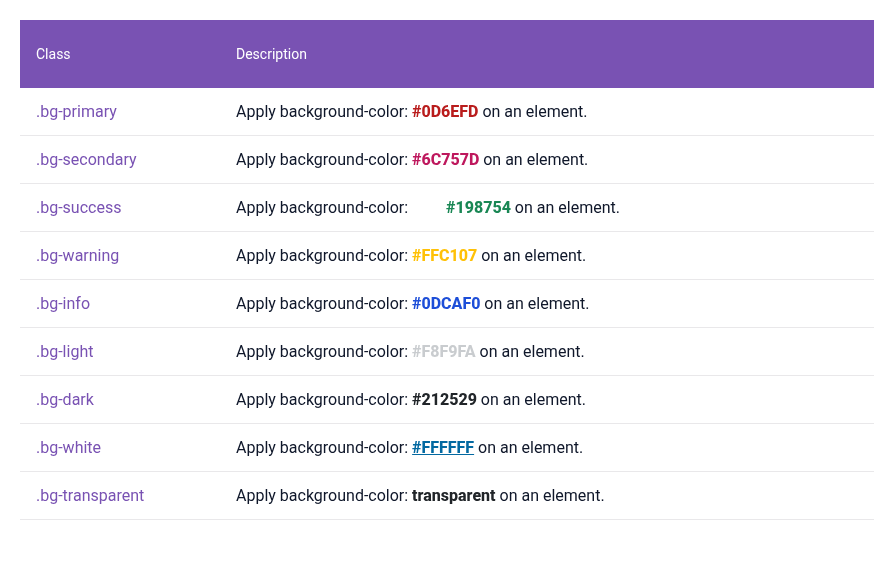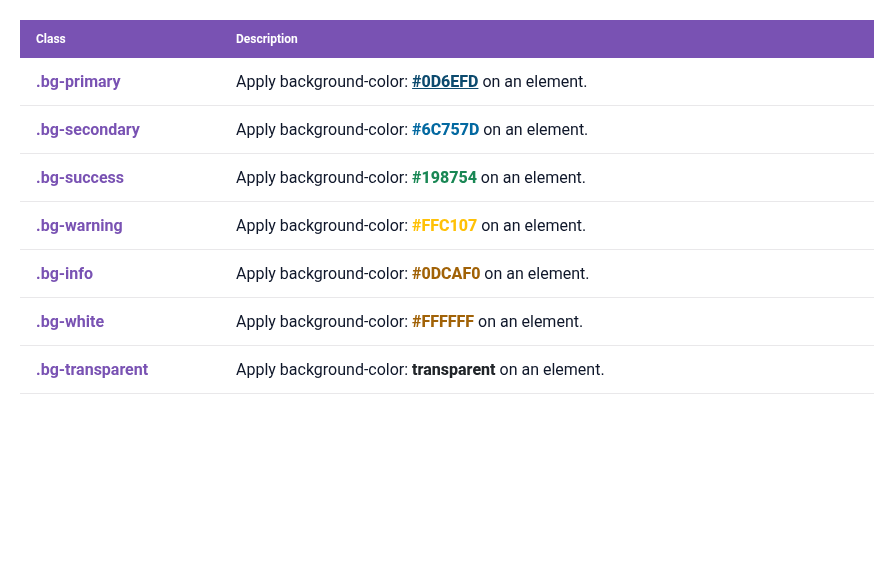--- a/index.html
+++ b/index.html
@@ -11,47 +11,47 @@
       color: #2d2d2d;
       font-size: 16px;
     }
     .table {
       width: 100%;
       border-collapse: collapse;
     }
     .table thead th {
       background: #7952b3;
       color: #ffffff;
-      font-weight: 700;
+      font-weight: 400;
       text-align: left;
-      padding: 12px 16px;
-      font-size: 12px;
+      padding: 26px 16px;
+      font-size: 14px;
     }
     .table tbody td {
       padding: 14px 16px;
       border-bottom: 1px solid #e9e8ea;
       vertical-align: middle;
     }
     .class-name {
       color: #7952b3;
-      font-weight: 700;
+      font-weight: 400;
       font-size: 16px;
     }
     .col-class { width: 200px; }
     .desc-text { color: #0f172a; }
     .hex-bold { font-weight: 800; }
-    .c-primary { color: #0c4a6e; text-decoration: underline; }
-    .c-secondary { color: #0369a1; }
-    .c-success { color: #198754; }
+    .c-primary { color: #b91c1c; }
+    .c-secondary { color: #be185d; }
+    .c-success { color: #198754; margin-left: 34px; }
     .c-danger { color: #dc3545; }
     .c-warning { color: #ffc107; margin-top: 28px; }
-    .c-info { color: #a16207; }
+    .c-info { color: #1d4ed8; }
     .c-light { color: #c9cccf; }
     .c-dark { color: #212529; }
-    .c-white { color: #a16207; }
+    .c-white { color: #0369a1; text-decoration: underline; }
   </style>
 </head>
 <body>
 
 <table class="table">
   <thead>
     <tr>
       <th class="col-class">Class</th>
       <th>Description</th>
     </tr>
@@ -71,20 +71,28 @@
       </tr>
       <tr>
         <td class="col-class"><span class="class-name">.bg-warning</span></td>
         <td><span class="desc-text">Apply background-color: </span><span class="hex-bold c-warning">#FFC107</span><span class="desc-text"> on an element.</span></td>
       </tr>
       <tr>
         <td class="col-class"><span class="class-name">.bg-info</span></td>
         <td><span class="desc-text">Apply background-color: </span><span class="hex-bold c-info">#0DCAF0</span><span class="desc-text"> on an element.</span></td>
       </tr>
       <tr>
+        <td class="col-class"><span class="class-name">.bg-light</span></td>
+        <td><span class="desc-text">Apply background-color: </span><span class="hex-bold c-light">#F8F9FA</span><span class="desc-text"> on an element.</span></td>
+      </tr>
+      <tr>
+        <td class="col-class"><span class="class-name">.bg-dark</span></td>
+        <td><span class="desc-text">Apply background-color: </span><span class="hex-bold c-dark">#212529</span><span class="desc-text"> on an element.</span></td>
+      </tr>
+      <tr>
         <td class="col-class"><span class="class-name">.bg-white</span></td>
         <td><span class="desc-text">Apply background-color: </span><span class="hex-bold c-white">#FFFFFF</span><span class="desc-text"> on an element.</span></td>
       </tr>
       <tr>
         <td class="col-class"><span class="class-name">.bg-transparent</span></td>
         <td><span class="desc-text">Apply background-color: </span><span class="hex-bold c-dark">transparent</span><span class="desc-text"> on an element.</span></td>
       </tr>
     </tbody>
 </table>
 

